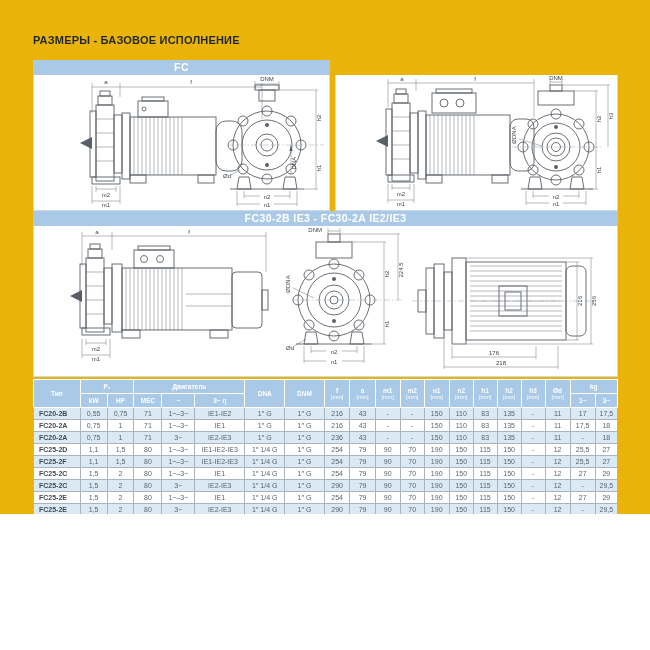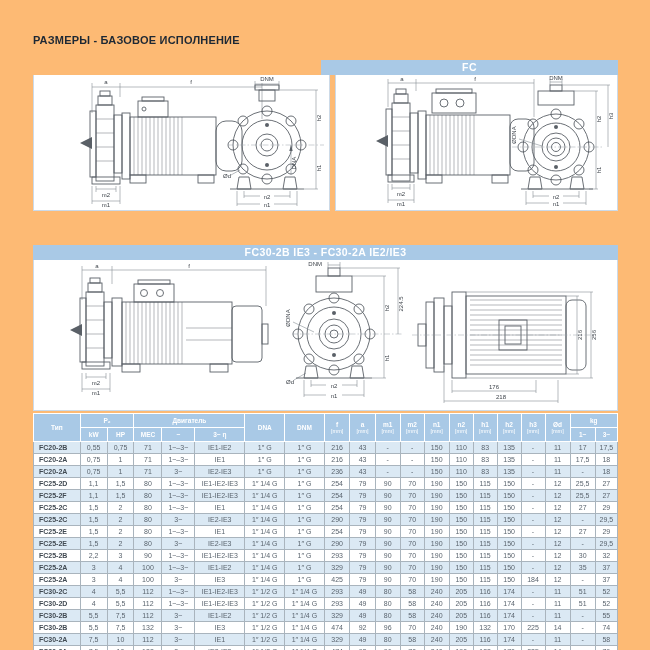--- a/index.html
+++ b/index.html
@@ -1,24 +1,24 @@
 <!DOCTYPE html>
 <html style="--hdr: #a9c9e6; --alt: #dbe9f4;"><head>
 <meta charset="utf-8">
 <style>
   html,body{margin:0;padding:0;}
   body{width:650px;height:650px;background:#fff;font-family:"Liberation Sans",sans-serif;}
-  .page{position:relative;width:650px;height:650px;overflow:hidden;background:#fdba74;}
+  .page{position:relative;width:650px;height:514px;overflow:hidden;background:#eab308;}
   .content{position:absolute;left:33px;top:34px;width:585px;}
   .title{font-size:11px;font-weight:bold;color:#1d2834;letter-spacing:.2px;margin:0 0 14px 0;}
-  .bars{display:flex;gap:0;justify-content:flex-end;}
+  .bars{display:flex;gap:0;}
   .bar{background:var(--hdr,#a9c9e6);color:#fff;font-weight:bold;font-size:10.5px;text-align:center;height:15px;line-height:15px;letter-spacing:.4px;}
   .b1{width:297px;}
   .b2{flex:1;}
-  .full{width:585px;margin-top:34px;}
+  .full{width:585px;}
   .boxes{display:flex;gap:5px;}
   .dbox{background:#fff;border:1px solid #ccdae8;border-top:none;box-sizing:border-box;}
   .b1w{width:297px;height:136px;}
   .b2w{flex:1;height:136px;}
   .dbox3{width:585px;height:151px;background:#fff;border:1px solid #ccdae8;border-top:none;box-sizing:border-box;}
   table{border-collapse:collapse;table-layout:fixed;width:585px;margin-top:2px;}
   th{background:var(--hdr,#a9c9e6);color:#fff;font-weight:bold;font-size:6.5px;border:1px solid #fff;padding:0;height:13px;line-height:1.1;text-align:center;}
   th .u{font-size:5.5px;font-weight:normal;display:block;}
   td{border:1px solid #a9b4bd;font-size:7px;color:#5a646e;text-align:center;padding:0;height:11px;line-height:11px;white-space:nowrap;overflow:hidden;background:#fff;}
   tr.alt td{background:var(--alt,#dbe9f4);}

